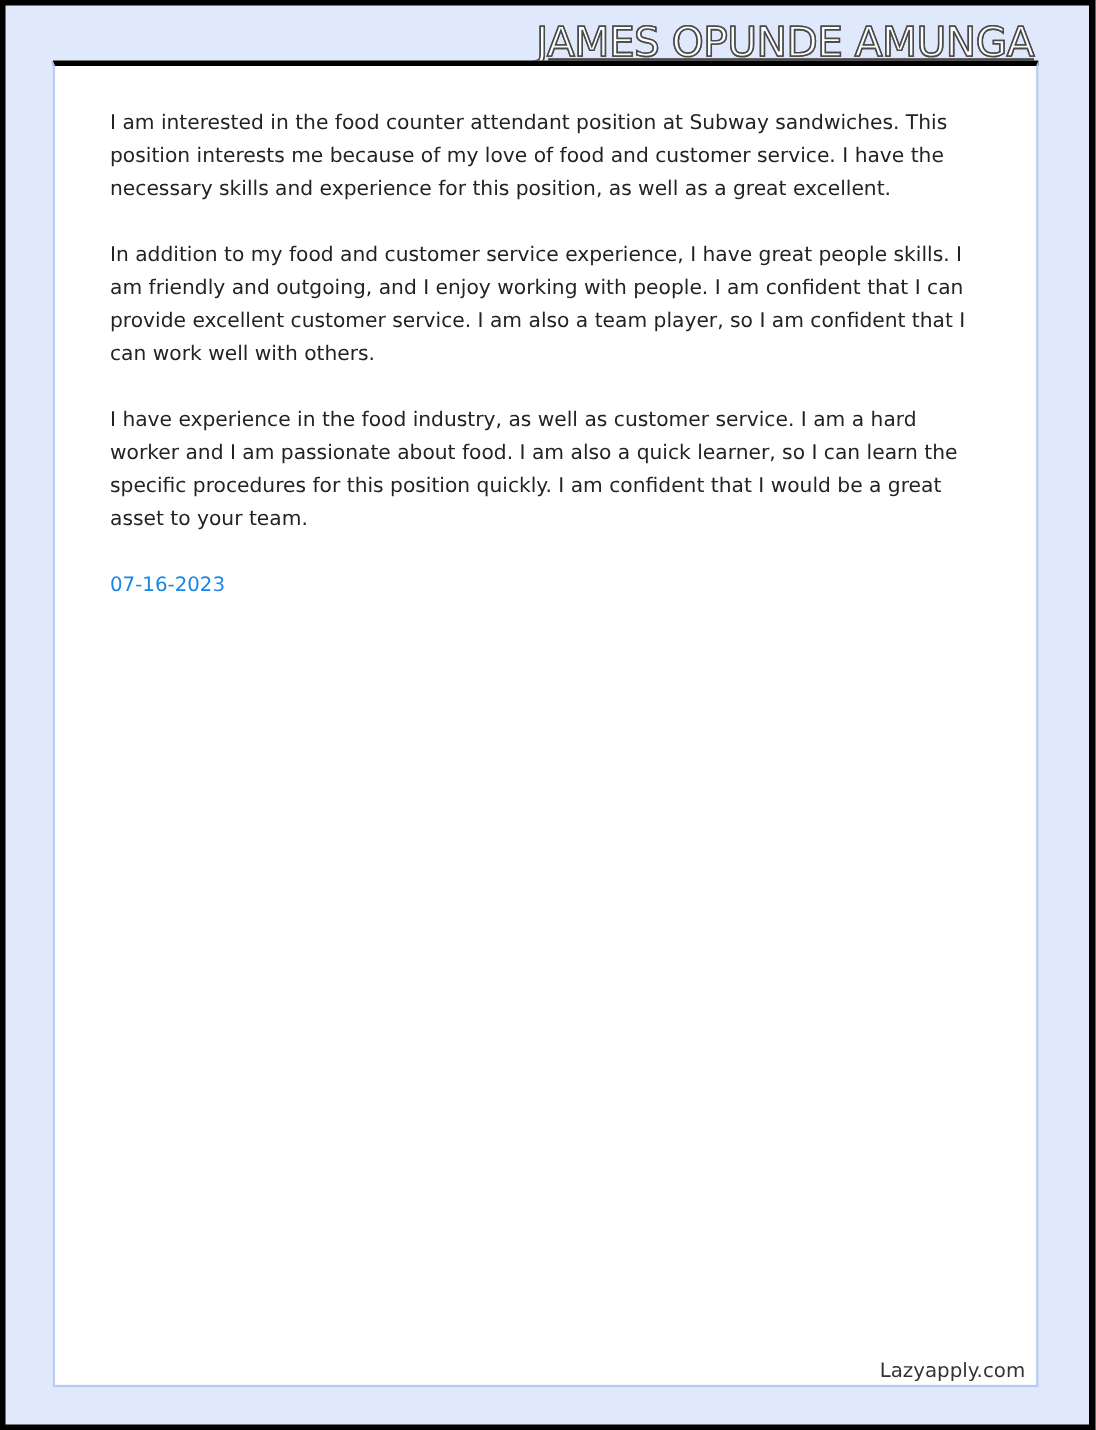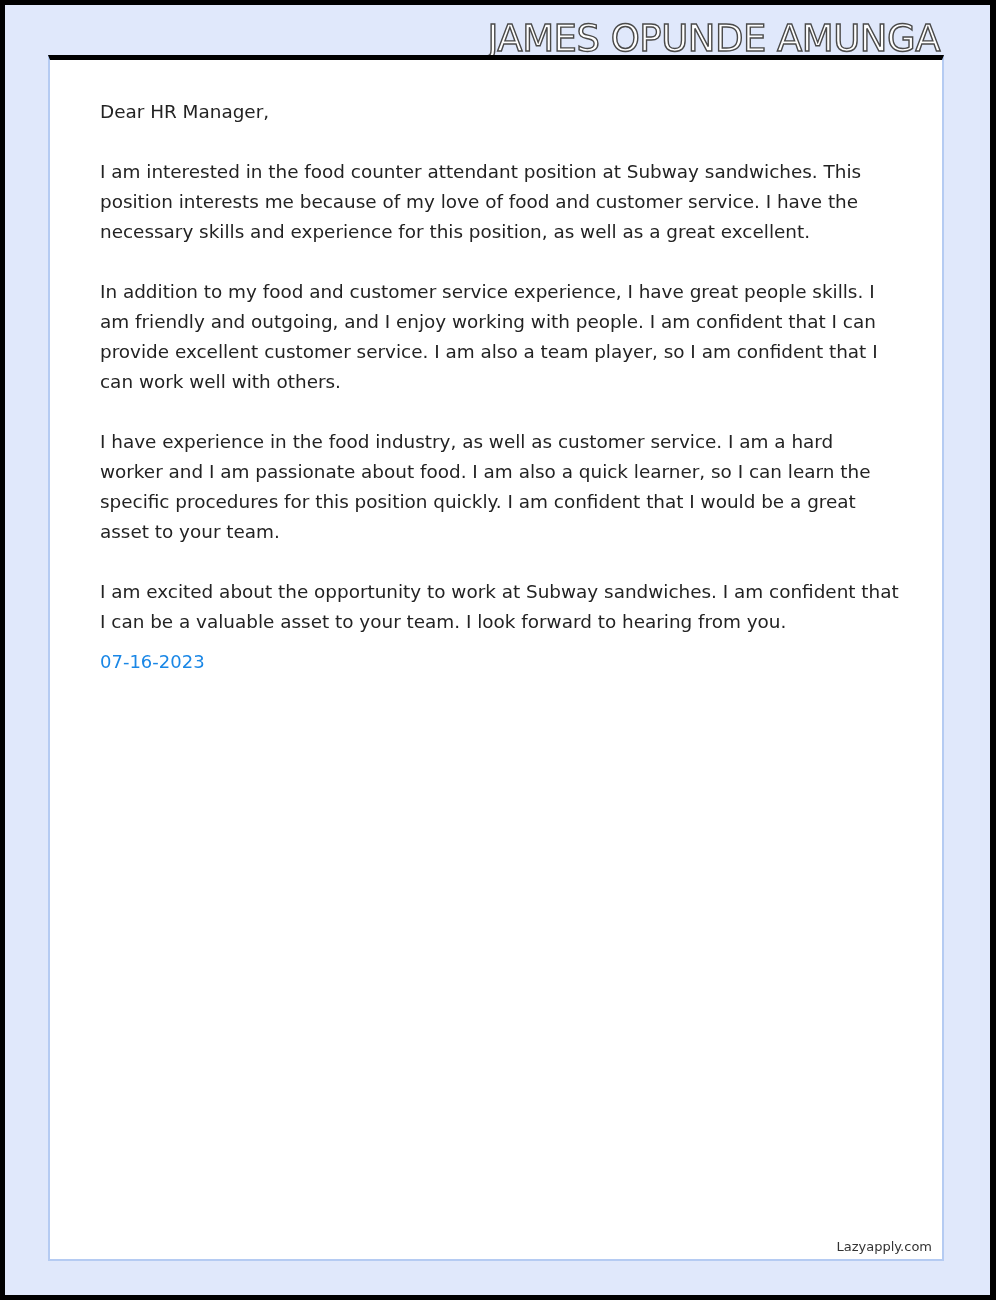--- a/index.html
+++ b/index.html
@@ -28,20 +28,21 @@
       top: 12px;
       font-family: "DejaVu Sans", sans-serif;
       font-size: 37px;
       font-weight: normal;
       letter-spacing: -0.5px;
       color: #ffffff;
       -webkit-text-stroke: 1.4px #4a4a4a;
       text-shadow: 0 0 0.5px #777;
       line-height: 44px;
       white-space: nowrap;
+      text-decoration: underline;
     }
     .page {
       position: absolute;
       left: 43px;
       top: 50px;
       width: 896px;
       height: 1206px;
       background: #ffffff;
       border-left: 2px solid #b5cbf2;
       border-right: 2px solid #b5cbf2;
@@ -66,35 +67,33 @@
     }
     .date {
       color: #1a87e6;
       font-size: 18px;
       line-height: 30px;
     }
     .footer {
       position: absolute;
       right: 10px;
       bottom: 4px;
-      font-size: 13px;
+      font-size: 18px;
       color: #333333;
       line-height: 16px;
     }
   </style>
 </head>
 <body>
 
 <div class="frame">
   <div class="name">JAMES OPUNDE AMUNGA</div>
 
   <div class="page">
     <div class="content">
-      <p>Dear HR Manager,</p>
       <p>I am interested in the food counter attendant position at Subway sandwiches. This position interests me because of my love of food and customer service. I have the necessary skills and experience for this position, as well as a great excellent.</p>
       <p>In addition to my food and customer service experience, I have great people skills. I am friendly and outgoing, and I enjoy working with people. I am confident that I can provide excellent customer service. I am also a team player, so I am confident that I can work well with others.</p>
       <p>I have experience in the food industry, as well as customer service. I am a hard worker and I am passionate about food. I am also a quick learner, so I can learn the specific procedures for this position quickly. I am confident that I would be a great asset to your team.</p>
-      <p class="closing">I am excited about the opportunity to work at Subway sandwiches. I am confident that I can be a valuable asset to your team. I look forward to hearing from you.</p>
       <div class="date">07-16-2023</div>
     </div>
     <div class="footer">Lazyapply.com</div>
   </div>
 </div>
 
 </body></html>

